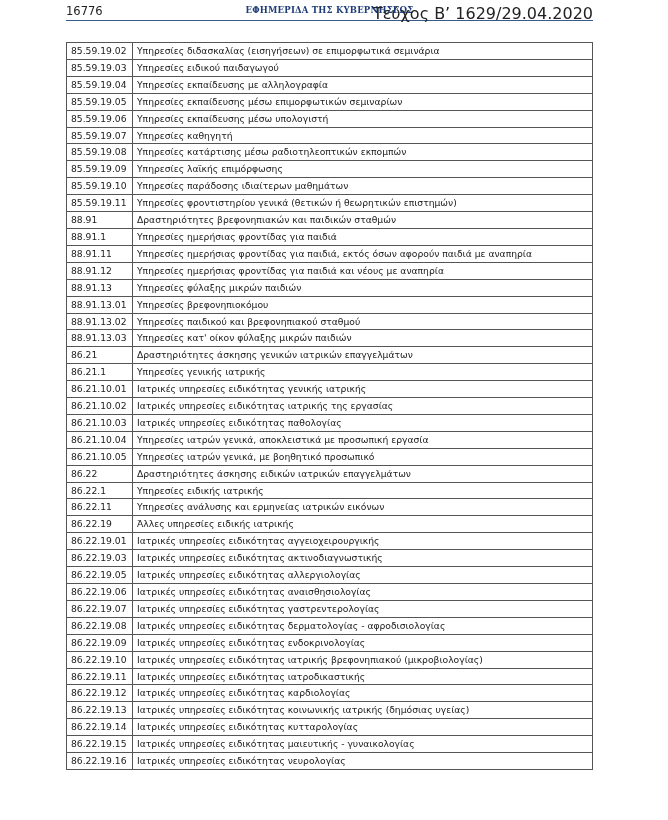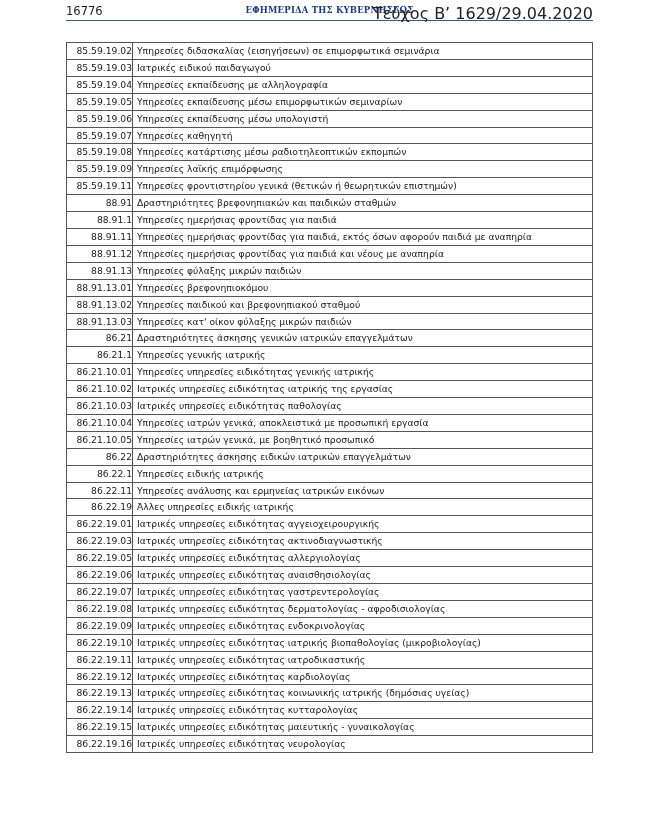--- a/index.html
+++ b/index.html
@@ -10,40 +10,40 @@
   .hdr-page { position:absolute; left:0; top:2px; font-size:11.5px; color:#222;text-align:right; }
   .hdr-title { position:absolute; left:0; right:0; top:3px; text-align:center;
                font-family:"DejaVu Serif", serif; font-size:8.5px; font-weight:bold;
                color:#1e3c78; letter-spacing:0.2px; }
   .hdr-issue { position:absolute; right:0; top:2px; font-size:16px; color:#222; }
   table.codes { position:absolute; left:66px; top:42px; width:527px;
                 border-collapse:collapse; table-layout:fixed; }
   table.codes td { border:1px solid #555; height:15.9px; padding:0 0 0 4px;
                    font-size:9.2px; line-height:15.9px; white-space:nowrap;
                    overflow:hidden; color:#1a1a1a; }
-  table.codes td.code { width:61px;text-align:right; }
+  table.codes td.code { width:61px; }
 </style>
 </head>
 <body>
 
 <div class="header">
   <span class="hdr-page">16776</span>
   <div class="hdr-title">ΕΦΗΜΕΡΙΔΑ ΤΗΣ ΚΥΒΕΡΝΗΣΕΩΣ</div>
   <span class="hdr-issue">Τεύχος Β’ 1629/29.04.2020</span>
 </div>
 
 <table class="codes">
   <tbody id="rows">
       <tr>
         <td class="code">85.59.19.02</td>
         <td>Υπηρεσίες διδασκαλίας (εισηγήσεων) σε επιμορφωτικά σεμινάρια</td>
       </tr>
       <tr>
         <td class="code">85.59.19.03</td>
-        <td>Ιατρικές ειδικού παιδαγωγού</td>
+        <td>Υπηρεσίες ειδικού παιδαγωγού</td>
       </tr>
       <tr>
         <td class="code">85.59.19.04</td>
         <td>Υπηρεσίες εκπαίδευσης με αλληλογραφία</td>
       </tr>
       <tr>
         <td class="code">85.59.19.05</td>
         <td>Υπηρεσίες εκπαίδευσης μέσω επιμορφωτικών σεμιναρίων</td>
       </tr>
       <tr>
@@ -56,20 +56,24 @@
       </tr>
       <tr>
         <td class="code">85.59.19.08</td>
         <td>Υπηρεσίες κατάρτισης μέσω ραδιοτηλεοπτικών εκπομπών</td>
       </tr>
       <tr>
         <td class="code">85.59.19.09</td>
         <td>Υπηρεσίες λαϊκής επιμόρφωσης</td>
       </tr>
       <tr>
+        <td class="code">85.59.19.10</td>
+        <td>Υπηρεσίες παράδοσης ιδιαίτερων μαθημάτων</td>
+      </tr>
+      <tr>
         <td class="code">85.59.19.11</td>
         <td>Υπηρεσίες φροντιστηρίου γενικά (θετικών ή θεωρητικών επιστημών)</td>
       </tr>
       <tr>
         <td class="code">88.91</td>
         <td>Δραστηριότητες βρεφονηπιακών και παιδικών σταθμών</td>
       </tr>
       <tr>
         <td class="code">88.91.1</td>
         <td>Υπηρεσίες ημερήσιας φροντίδας για παιδιά</td>
@@ -101,21 +105,21 @@
       <tr>
         <td class="code">86.21</td>
         <td>Δραστηριότητες άσκησης γενικών ιατρικών επαγγελμάτων</td>
       </tr>
       <tr>
         <td class="code">86.21.1</td>
         <td>Υπηρεσίες γενικής ιατρικής</td>
       </tr>
       <tr>
         <td class="code">86.21.10.01</td>
-        <td>Υπηρεσίες υπηρεσίες ειδικότητας γενικής ιατρικής</td>
+        <td>Ιατρικές υπηρεσίες ειδικότητας γενικής ιατρικής</td>
       </tr>
       <tr>
         <td class="code">86.21.10.02</td>
         <td>Ιατρικές υπηρεσίες ειδικότητας ιατρικής της εργασίας</td>
       </tr>
       <tr>
         <td class="code">86.21.10.03</td>
         <td>Ιατρικές υπηρεσίες ειδικότητας παθολογίας</td>
       </tr>
       <tr>
@@ -165,21 +169,21 @@
       <tr>
         <td class="code">86.22.19.08</td>
         <td>Ιατρικές υπηρεσίες ειδικότητας δερματολογίας - αφροδισιολογίας</td>
       </tr>
       <tr>
         <td class="code">86.22.19.09</td>
         <td>Ιατρικές υπηρεσίες ειδικότητας ενδοκρινολογίας</td>
       </tr>
       <tr>
         <td class="code">86.22.19.10</td>
-        <td>Ιατρικές υπηρεσίες ειδικότητας ιατρικής βιοπαθολογίας (μικροβιολογίας)</td>
+        <td>Ιατρικές υπηρεσίες ειδικότητας ιατρικής βρεφονηπιακού (μικροβιολογίας)</td>
       </tr>
       <tr>
         <td class="code">86.22.19.11</td>
         <td>Ιατρικές υπηρεσίες ειδικότητας ιατροδικαστικής</td>
       </tr>
       <tr>
         <td class="code">86.22.19.12</td>
         <td>Ιατρικές υπηρεσίες ειδικότητας καρδιολογίας</td>
       </tr>
       <tr>

